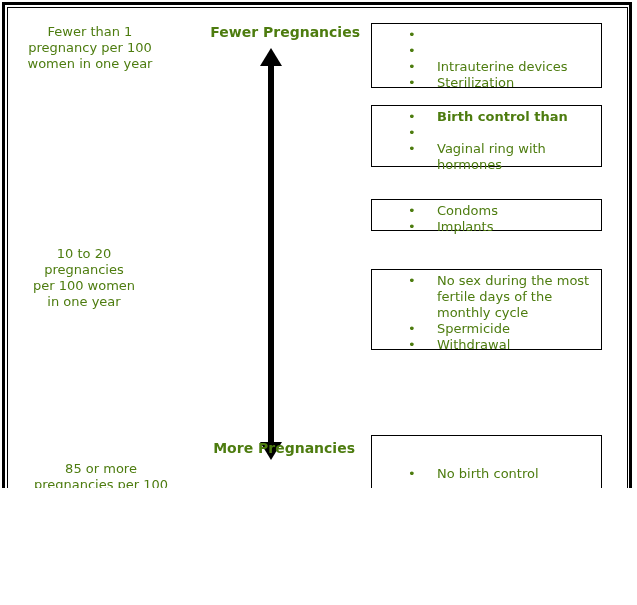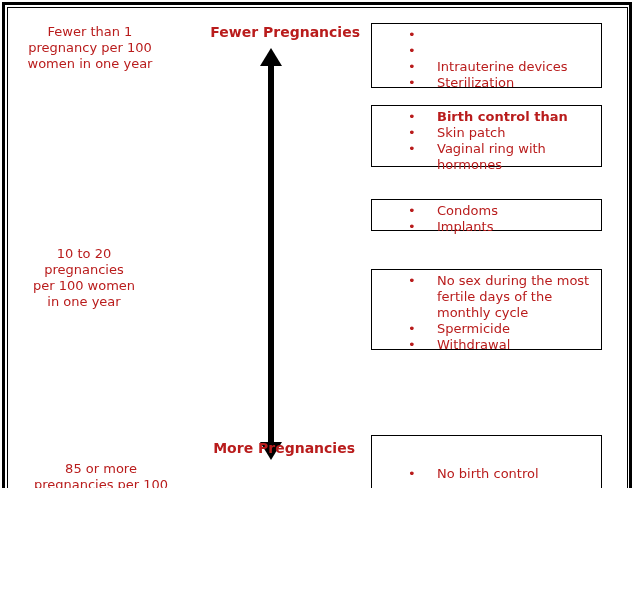--- a/index.html
+++ b/index.html
@@ -2,21 +2,21 @@
 <html><head>
 <meta charset="utf-8">
 <style>
   html, body { margin: 0; padding: 0; background: #ffffff; }
   .page {
     position: relative;
     width: 637px;
     height: 488px;
     background: #ffffff;
     font-family: "DejaVu Sans", sans-serif;
-    color: #b91c1c;
+    color: #4d7c0f;
     font-size: 13px;
     overflow: hidden;
   }
   
   .frame-outer {
     position: absolute;
     left: 2px; top: 2px;
     width: 630px; height: 598px;
     border: 3px solid #000000;
     box-sizing: border-box;
@@ -139,21 +139,20 @@
     </div>
   </div>
 
   <div class="box" id="box2">
     <div class="li">
       <span class="bullet">•</span>
       <span class="itxt bold">Birth control than</span>
     </div>
     <div class="li">
       <span class="bullet">•</span>
-      <span class="itxt">Skin patch</span>
     </div>
     <div class="li">
       <span class="bullet">•</span>
       <span class="itxt">Vaginal ring with
 hormones</span>
     </div>
   </div>
 
   <div class="box" id="box3">
     <div class="li">

